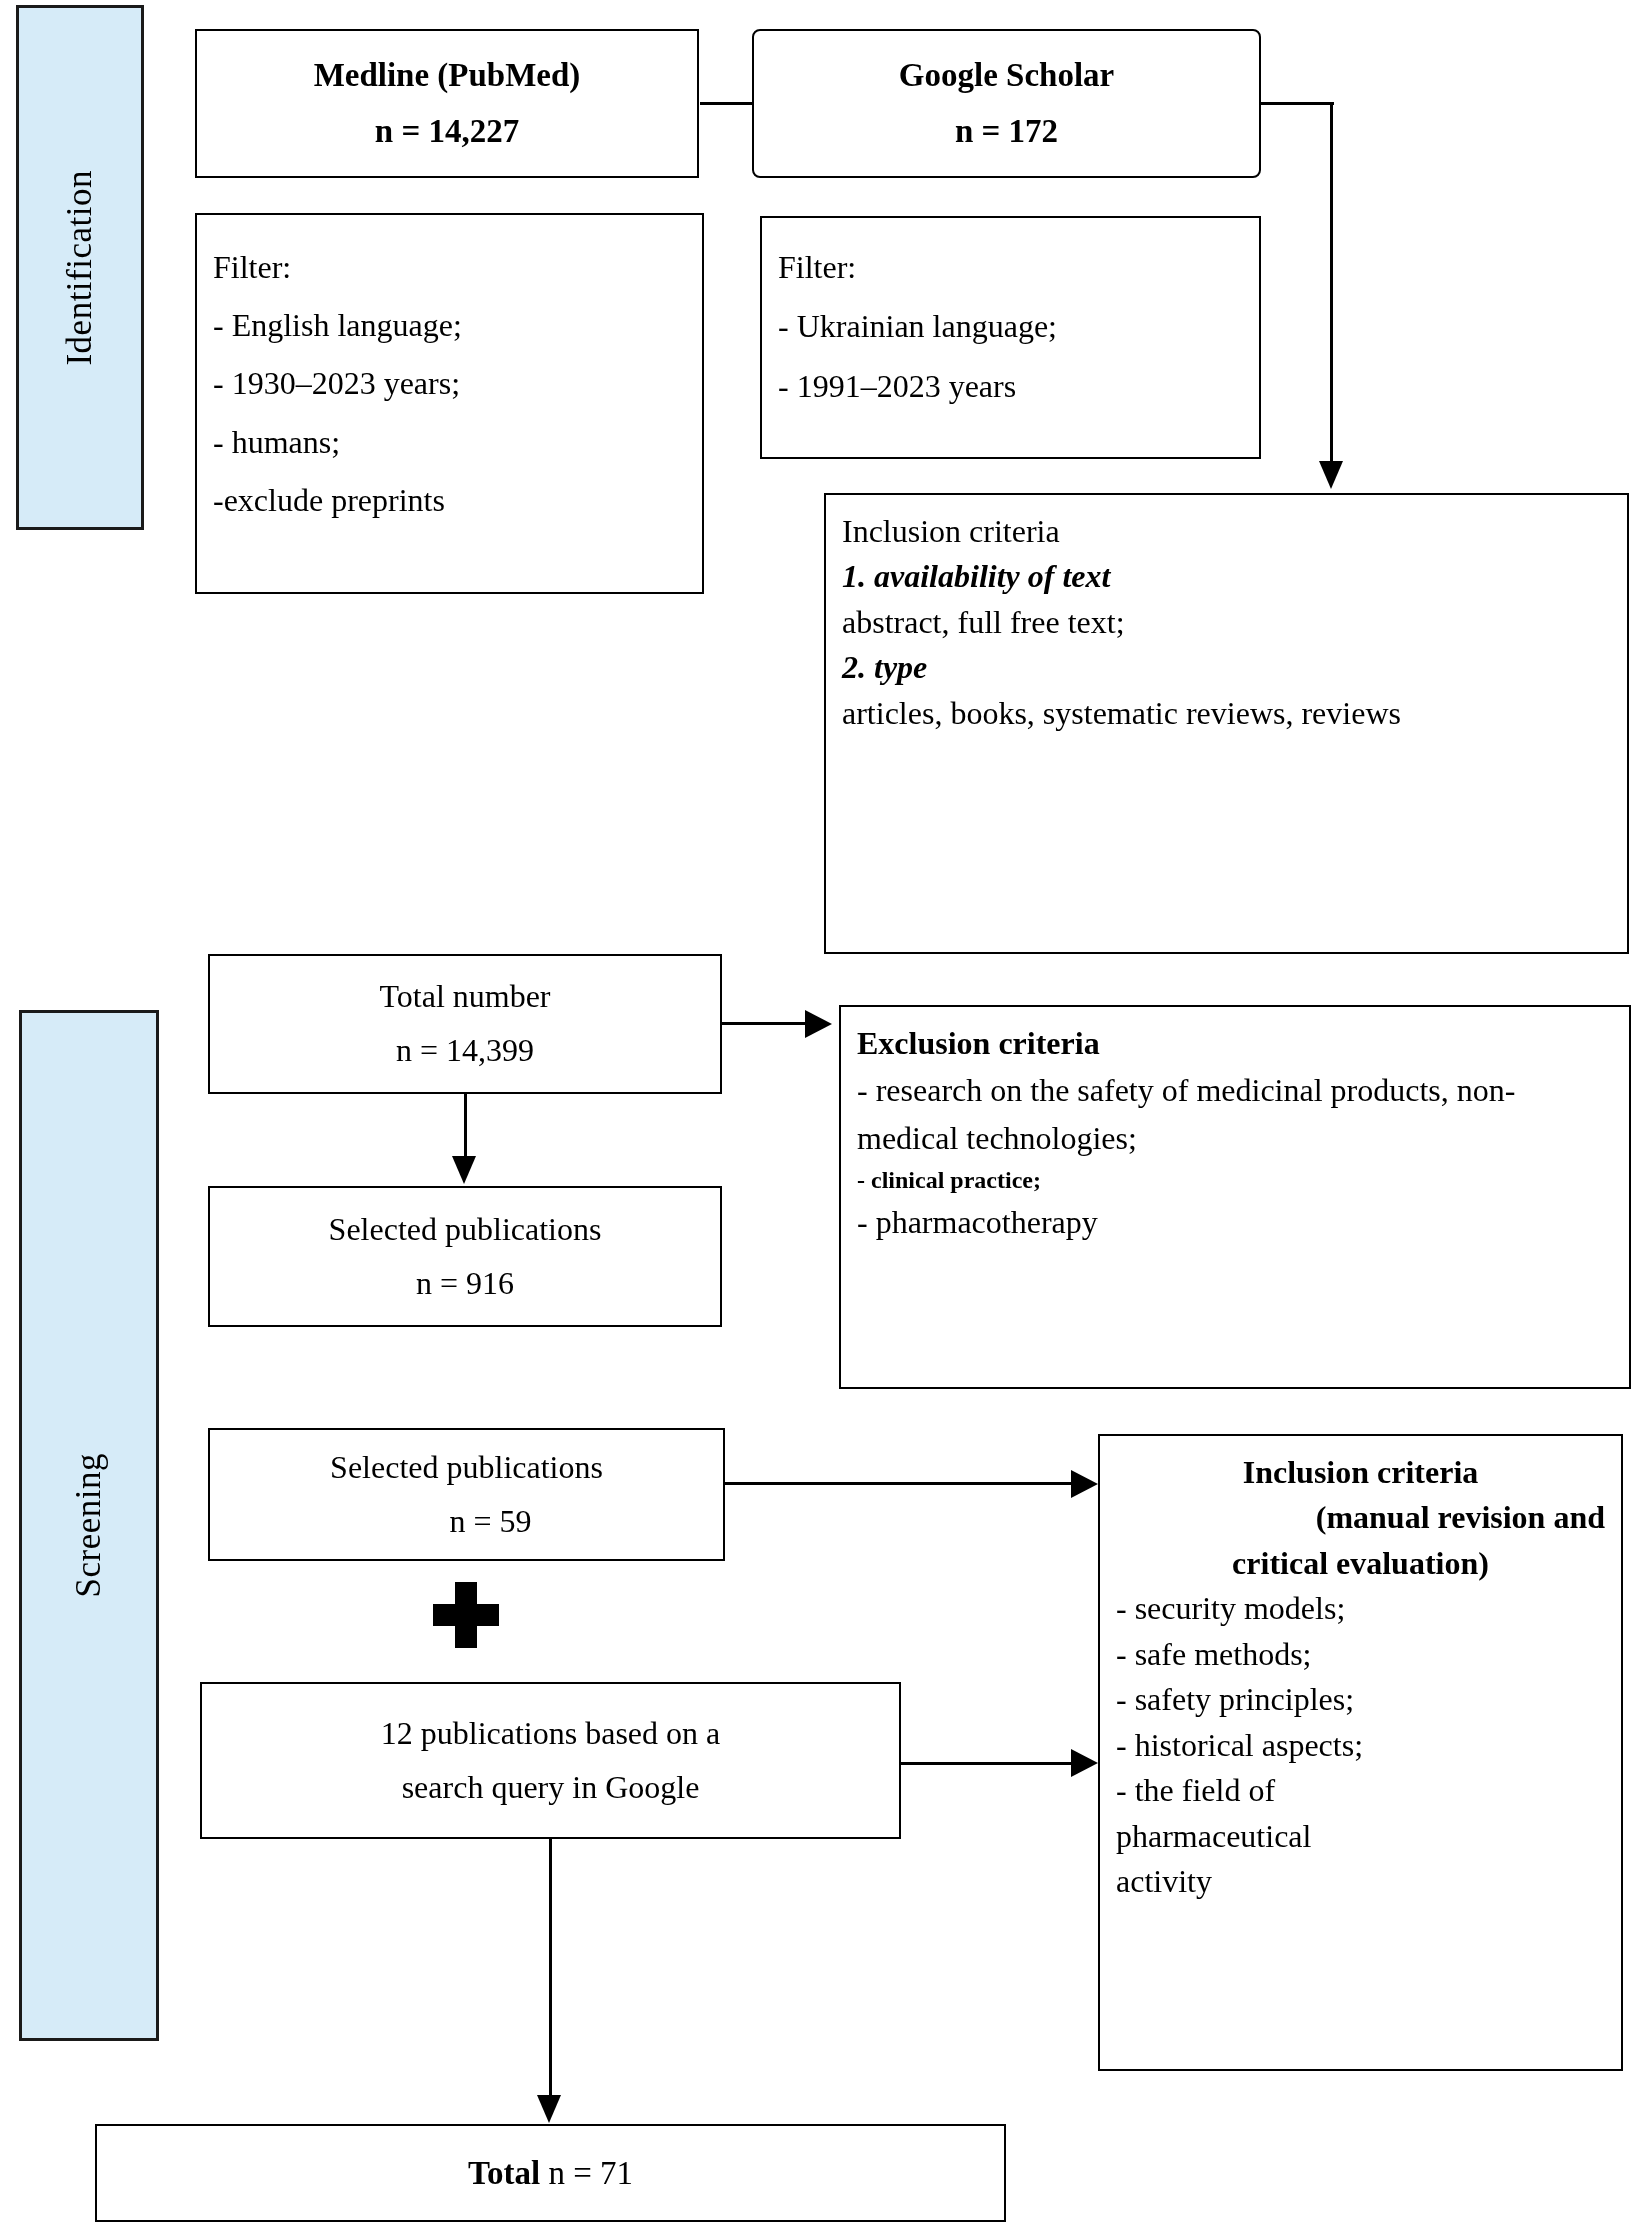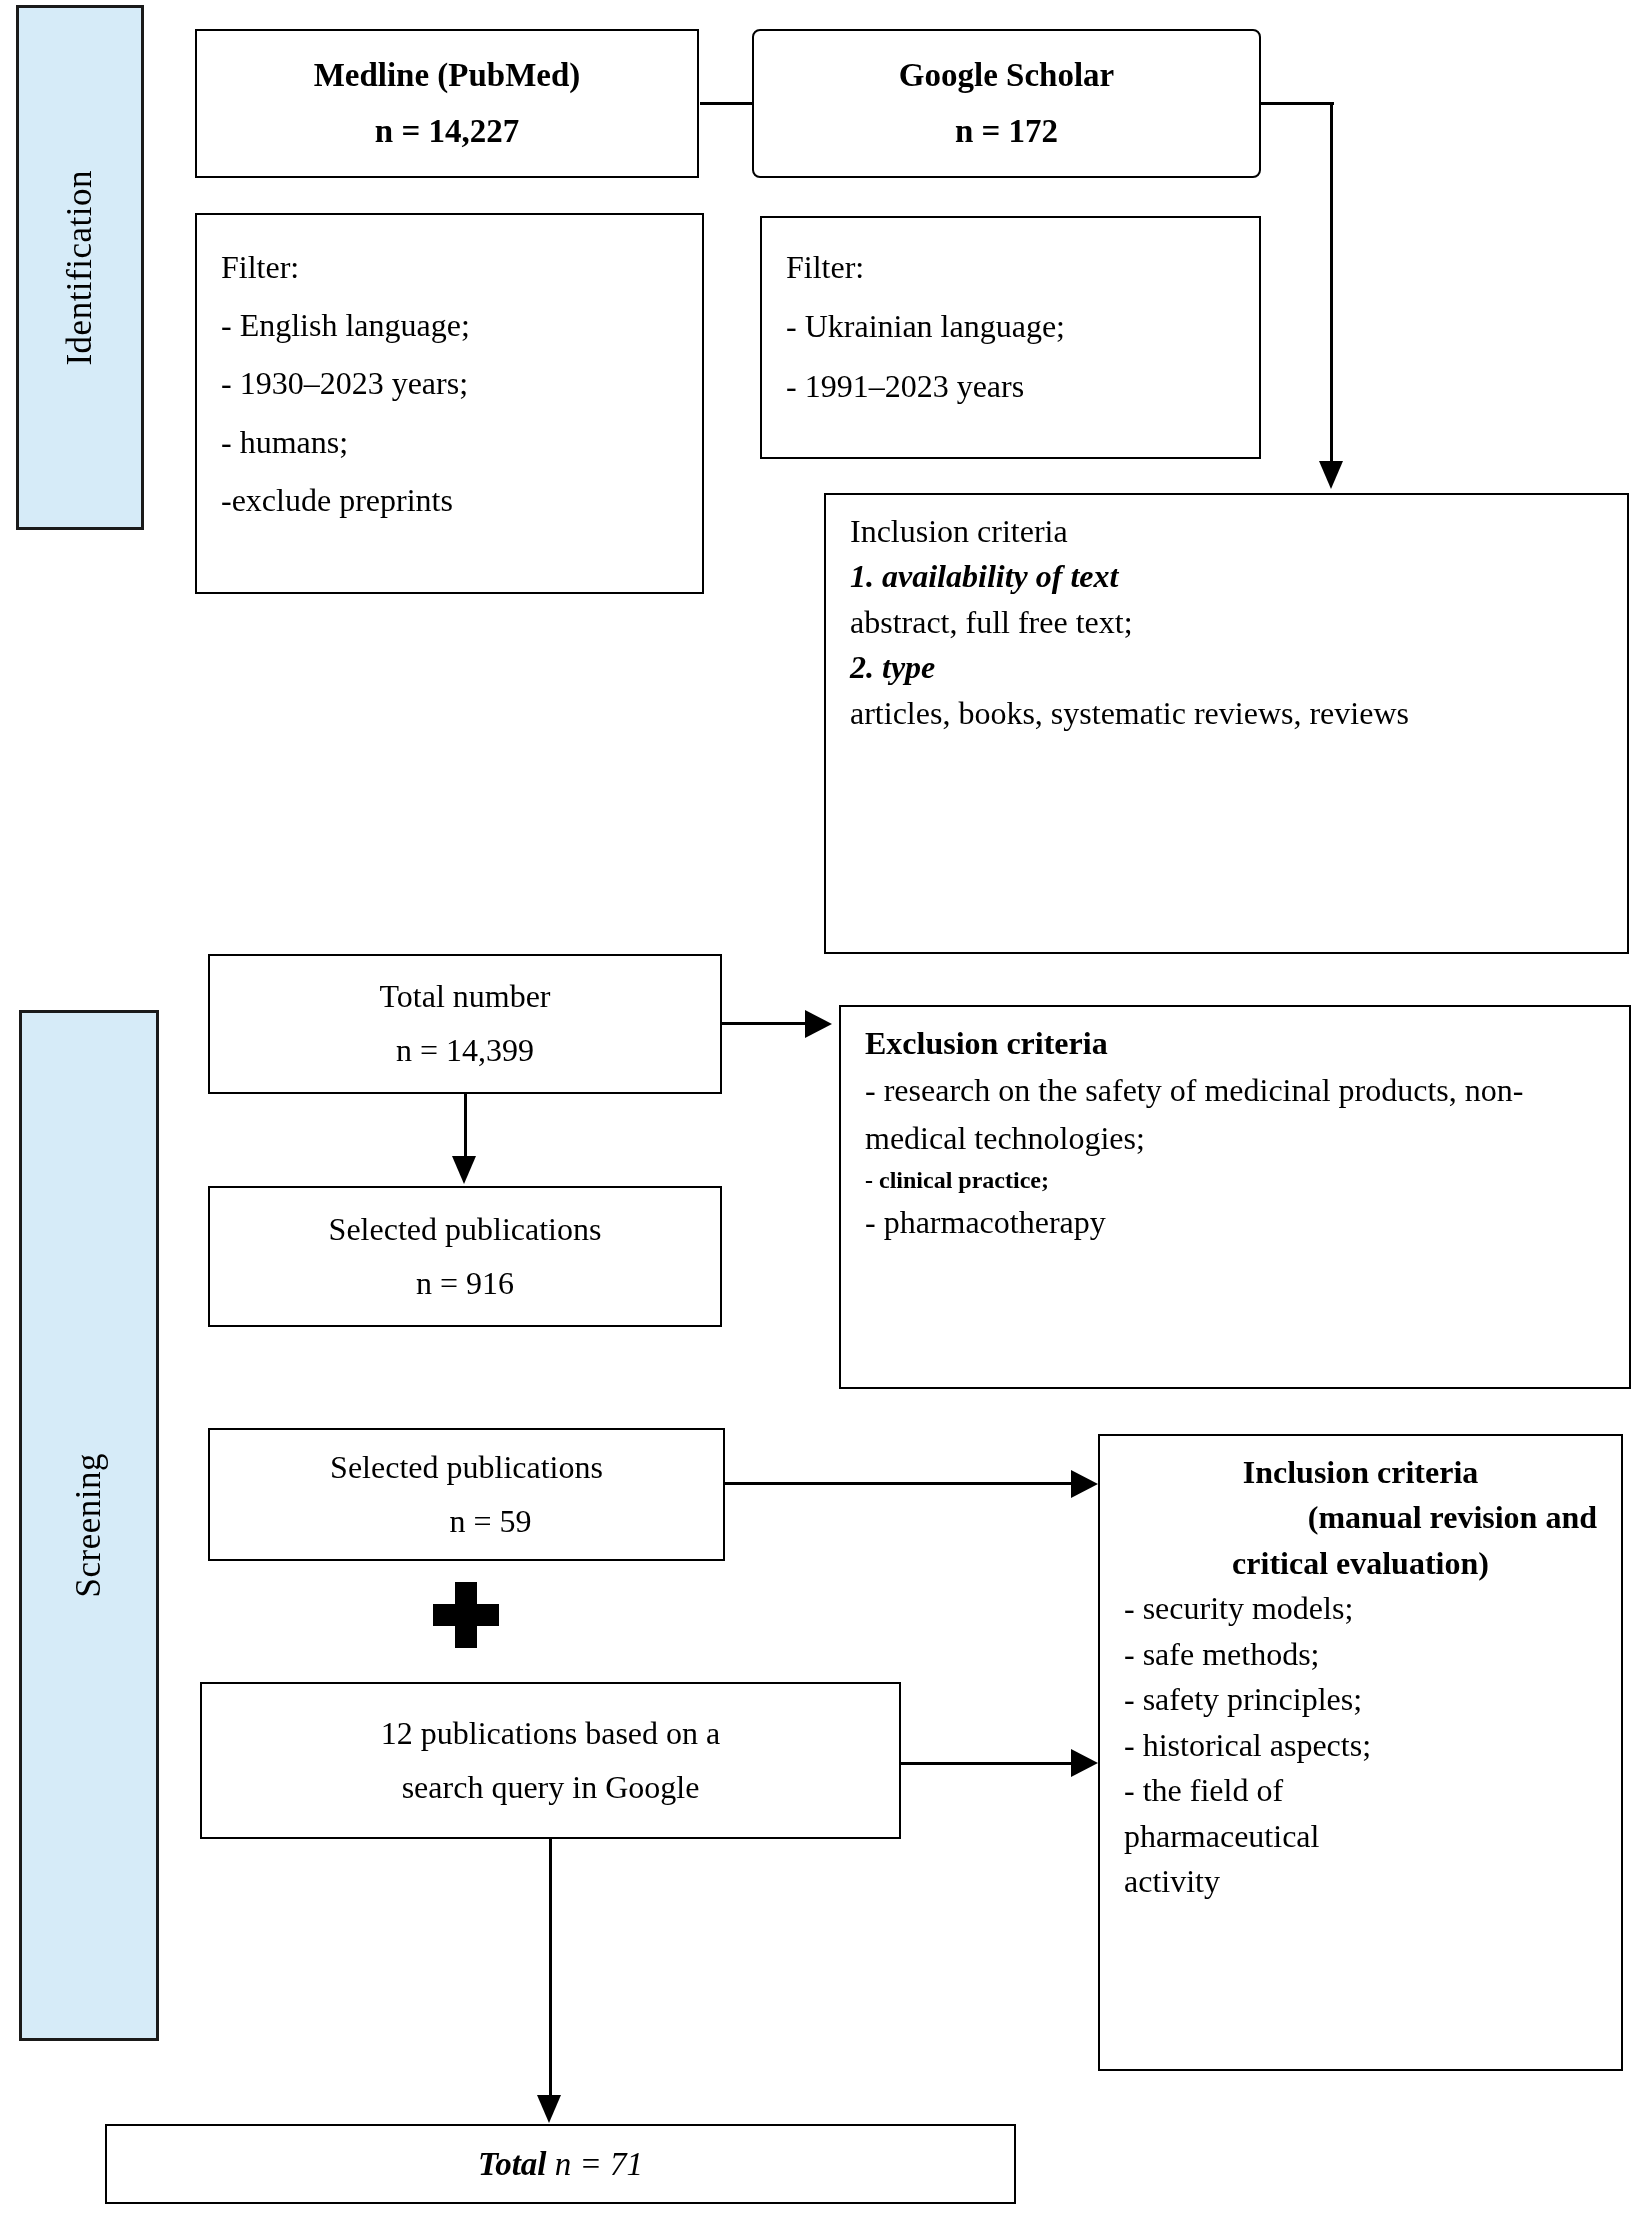--- a/index.html
+++ b/index.html
@@ -36,21 +36,21 @@
     font-family:"Liberation Serif","DejaVu Serif",serif;
   }
   .ctr{
     display:flex;
     flex-direction:column;
     align-items:center;
     justify-content:center;
     text-align:center;
   }
   .pad{
-    padding:14px 24px;
+    padding:14px 16px;
   }
   .ln{ display:block; line-height:1.42; }
   .b{ font-weight:bold; }
   .bi{ font-weight:bold; font-style:italic; }
   .just{ text-align:justify; text-align-last:left; }
 
   
   .hline{ position:absolute; background:#000; height:3.2px; }
   .vline{ position:absolute; background:#000; width:3.2px; }
   .vline-thin{ position:absolute; background:#000; width:2.7px; }
@@ -182,18 +182,18 @@
     <span class="ln b" style="font-size:32px;text-align:center;">critical evaluation)</span>
     <span class="ln" style="font-size:32px;">- security models;</span>
     <span class="ln" style="font-size:32px;">- safe methods;</span>
     <span class="ln" style="font-size:32px;">- safety principles;</span>
     <span class="ln" style="font-size:32px;">- historical aspects;</span>
     <span class="ln" style="font-size:32px;">- the field of</span>
     <span class="ln" style="font-size:32px;">pharmaceutical</span>
     <span class="ln" style="font-size:32px;">activity</span>
   </div>
 
-  <div class="box ctr" style="left:105px;top:2124px;width:911px;height:80px;font-style:italic;">
+  <div class="box ctr" style="left:95px;top:2124px;width:911px;height:98px;">
     <span class="ln" style="font-size:33px;"><b>Total</b><span> n = 71</span></span>
   </div>
 
 </div>
 
 
 </body></html>

